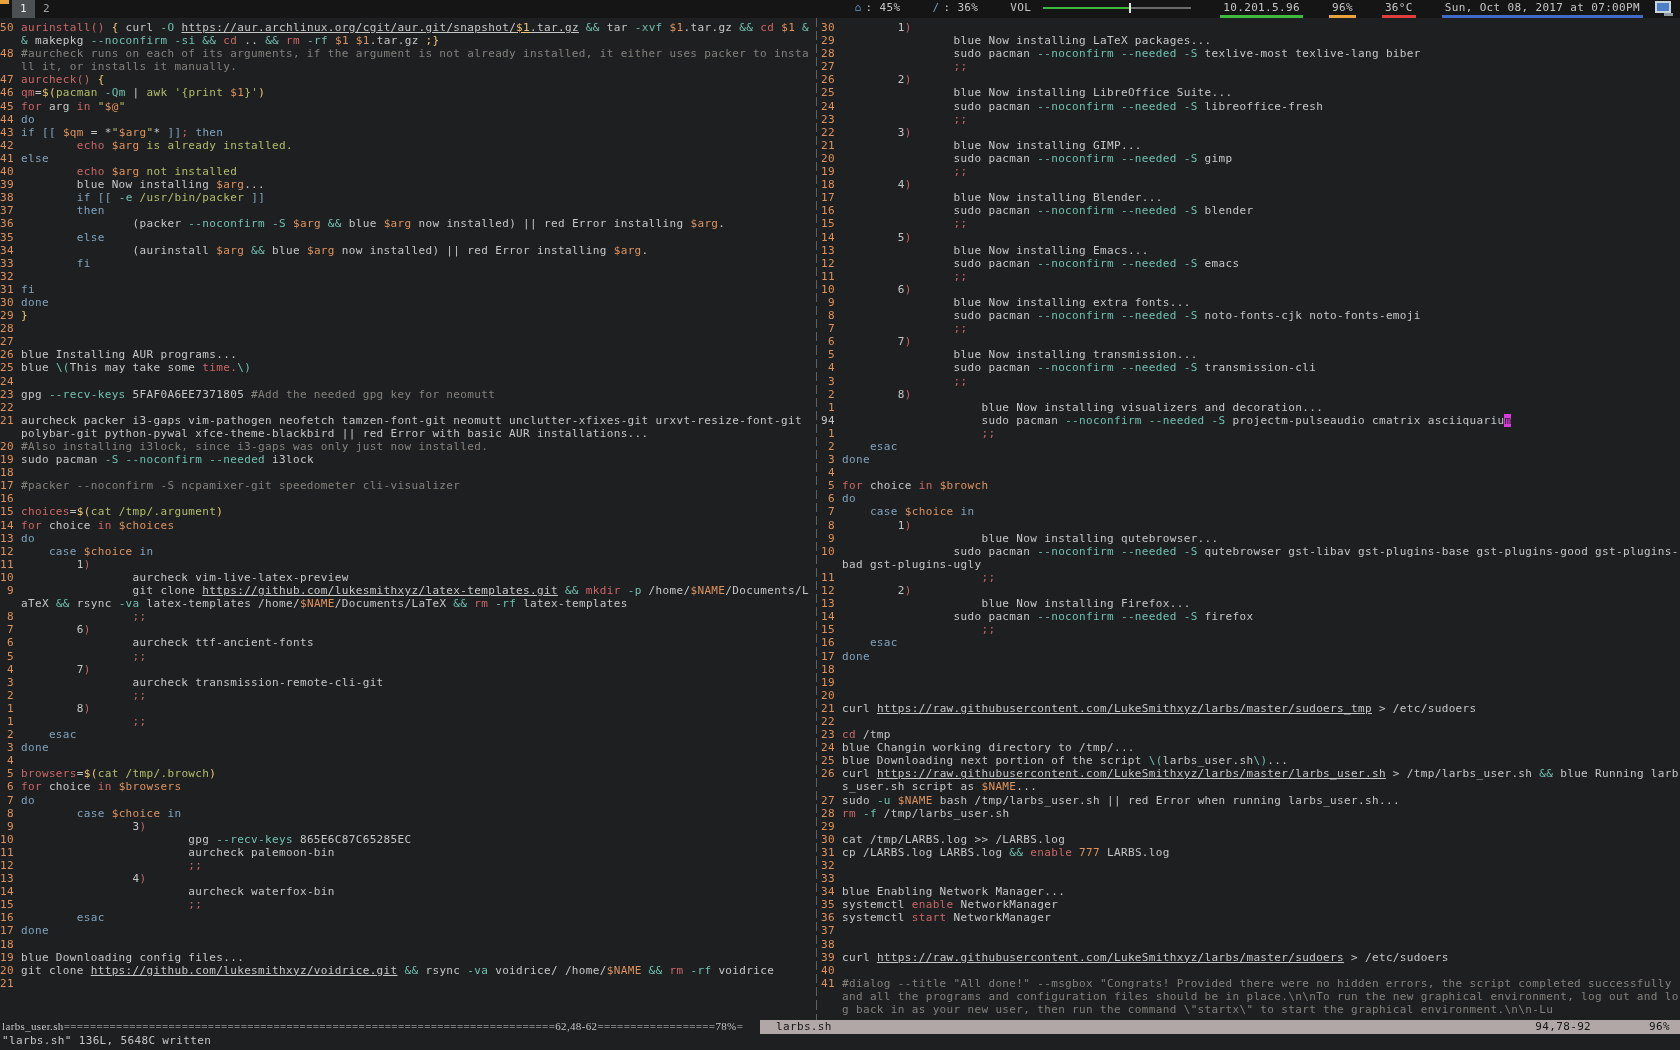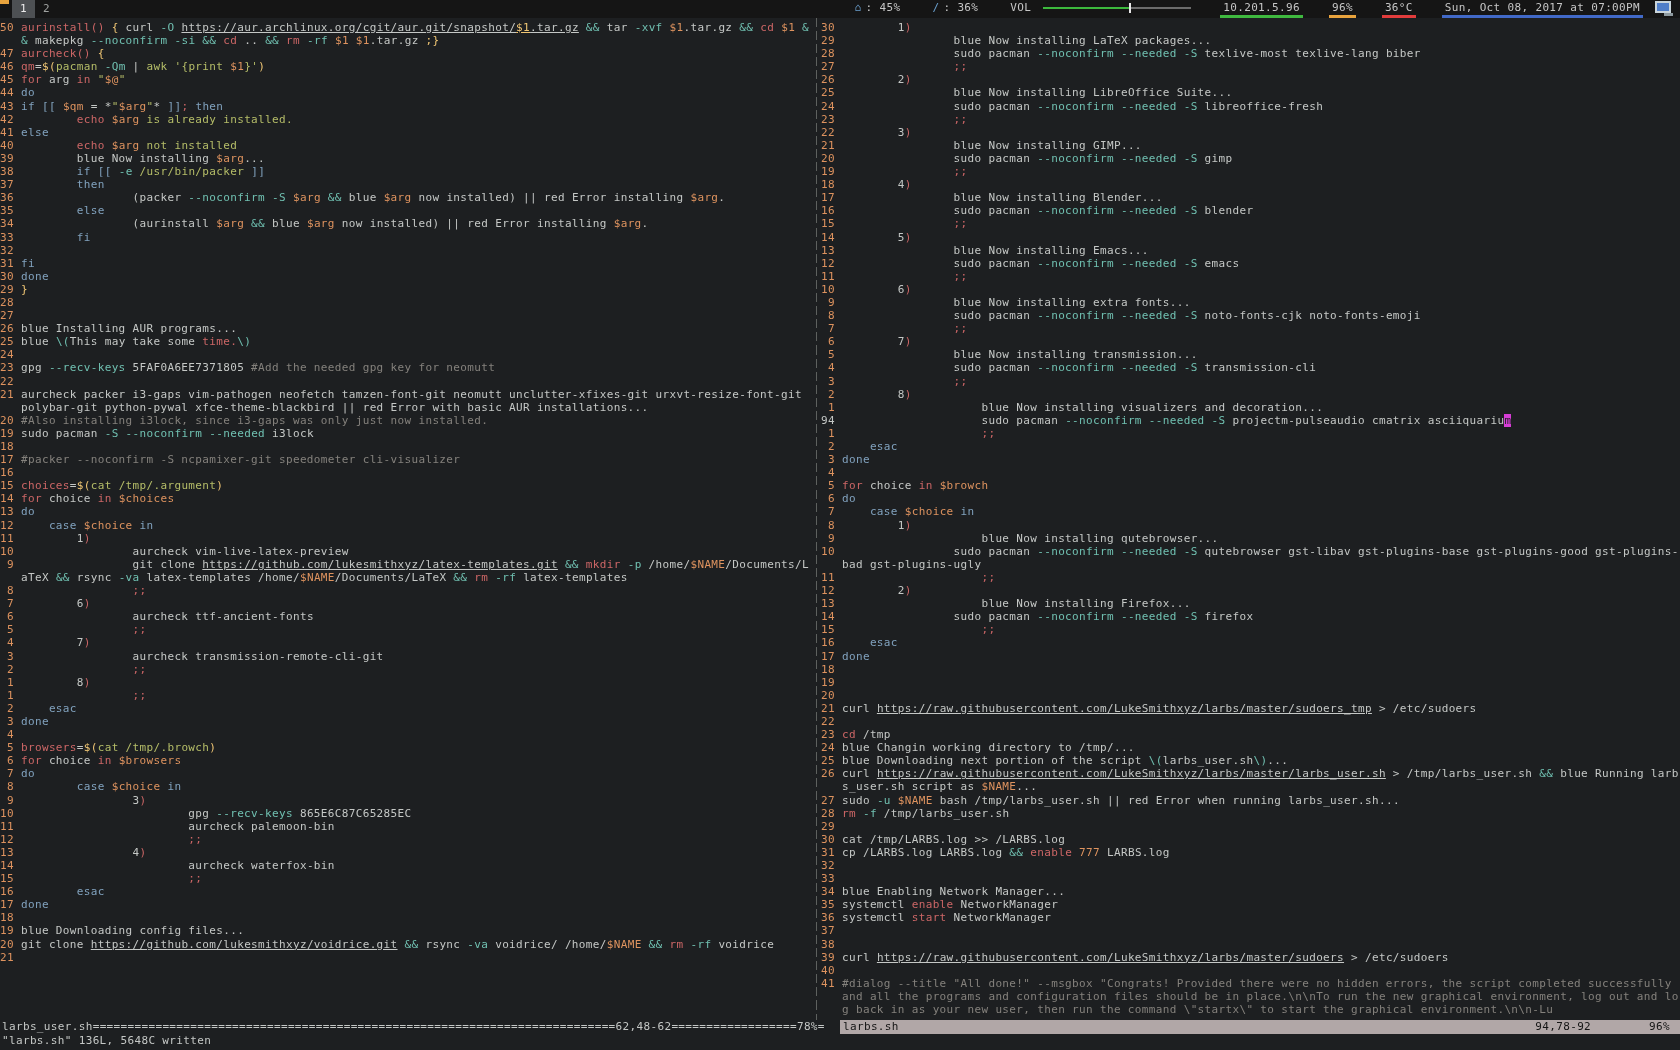--- a/index.html
+++ b/index.html
@@ -44,22 +44,22 @@
 
   .s-f{color:var(--fg)} .s-r{color:var(--red)} .s-o{color:var(--orange)}
   .s-y{color:var(--yellow)} .s-g{color:var(--green)} .s-a{color:var(--aqua)}
   .s-b{color:var(--blue)} .s-c{color:var(--comment)}
   .s-u{color:var(--fg);text-decoration:underline}
   .s-v{color:var(--yellow);text-decoration:underline}
   .s-k{background:var(--cursor);color:#1d1f21}
 
   
   .statusrow{height:14px;flex:none;display:flex;overflow:hidden;}
-  .sl-left{width:840px;flex:none;white-space:pre;overflow:hidden;color:var(--fg);padding-left:2px;}
-  .sl-right{flex:1;background:var(--statusline-bg);color:#141414;display:flex;align-items:center;white-space:pre;padding-left:3px;}
+  .sl-left{width:760px;flex:none;white-space:pre;overflow:hidden;color:var(--fg);padding-left:2px;font-family:Liberation Serif, serif;}
+  .sl-right{flex:1;background:var(--statusline-bg);color:#141414;display:flex;align-items:center;white-space:pre;padding-left:16px;}
   .sl-pos{margin-left:auto;}
   .sl-pct{margin:0 10px 0 58px;}
   .cmdline{height:16px;flex:none;white-space:pre;color:var(--fg);padding-left:2px;}
 </style>
 </head>
 <body>
 
 <div class="topbar">
   <div class="corner-tick"></div>
   <div class="ws">
@@ -102,20 +102,24 @@
 </div>
 
 <div class="vim">
   <div class="windows">
     <div class="pane" id="pane-left">
         <div class="line">
           <span class="num">50</span>
           <span class="tx"><span class="s-r">aurinstall()</span><span class="s-f"> </span><span class="s-y">{</span><span class="s-f"> curl </span><span class="s-a">-O</span><span class="s-f"> </span><span class="s-u">https://aur.archlinux.org/cgit/aur.git/snapshot/</span><span class="s-v">$1</span><span class="s-u">.tar.gz</span><span class="s-f"> </span><span class="s-a">&amp;&amp;</span><span class="s-f"> tar </span><span class="s-a">-xvf</span><span class="s-f"> </span><span class="s-o">$1</span><span class="s-f">.tar.gz </span><span class="s-a">&amp;&amp;</span><span class="s-f"> </span><span class="s-r">cd</span><span class="s-f"> </span><span class="s-o">$1</span><span class="s-f"> </span><span class="s-a">&amp;&amp;</span><span class="s-f"> makepkg </span><span class="s-a">--noconfirm</span><span class="s-f"> </span><span class="s-a">-si</span><span class="s-f"> </span><span class="s-a">&amp;&amp;</span><span class="s-f"> </span><span class="s-r">cd</span><span class="s-f"> .. </span><span class="s-a">&amp;&amp;</span><span class="s-f"> </span><span class="s-r">rm</span><span class="s-f"> </span><span class="s-a">-rf</span><span class="s-f"> </span><span class="s-o">$1</span><span class="s-f"> </span><span class="s-o">$1</span><span class="s-f">.tar.gz </span><span class="s-y">;}</span></span>
         </div>
         <div class="line">
+          <span class="num">48</span>
+          <span class="tx"><span class="s-c">#aurcheck runs on each of its arguments, if the argument is not already installed, it either uses packer to install it, or installs it manually.</span></span>
+        </div>
+        <div class="line">
           <span class="num">47</span>
           <span class="tx"><span class="s-r">aurcheck()</span><span class="s-f"> </span><span class="s-y">{</span></span>
         </div>
         <div class="line">
           <span class="num">46</span>
           <span class="tx"><span class="s-r">qm</span><span class="s-f">=</span><span class="s-y">$(</span><span class="s-g">pacman </span><span class="s-a">-Qm</span><span class="s-f"> | </span><span class="s-g">awk </span><span class="s-g">'{print </span><span class="s-o">$1</span><span class="s-g">}'</span><span class="s-y">)</span></span>
         </div>
         <div class="line">
           <span class="num">45</span>
           <span class="tx"><span class="s-r">for</span><span class="s-f"> arg </span><span class="s-r">in</span><span class="s-f"> </span><span class="s-g">"</span><span class="s-o">$@</span><span class="s-g">"</span></span>

